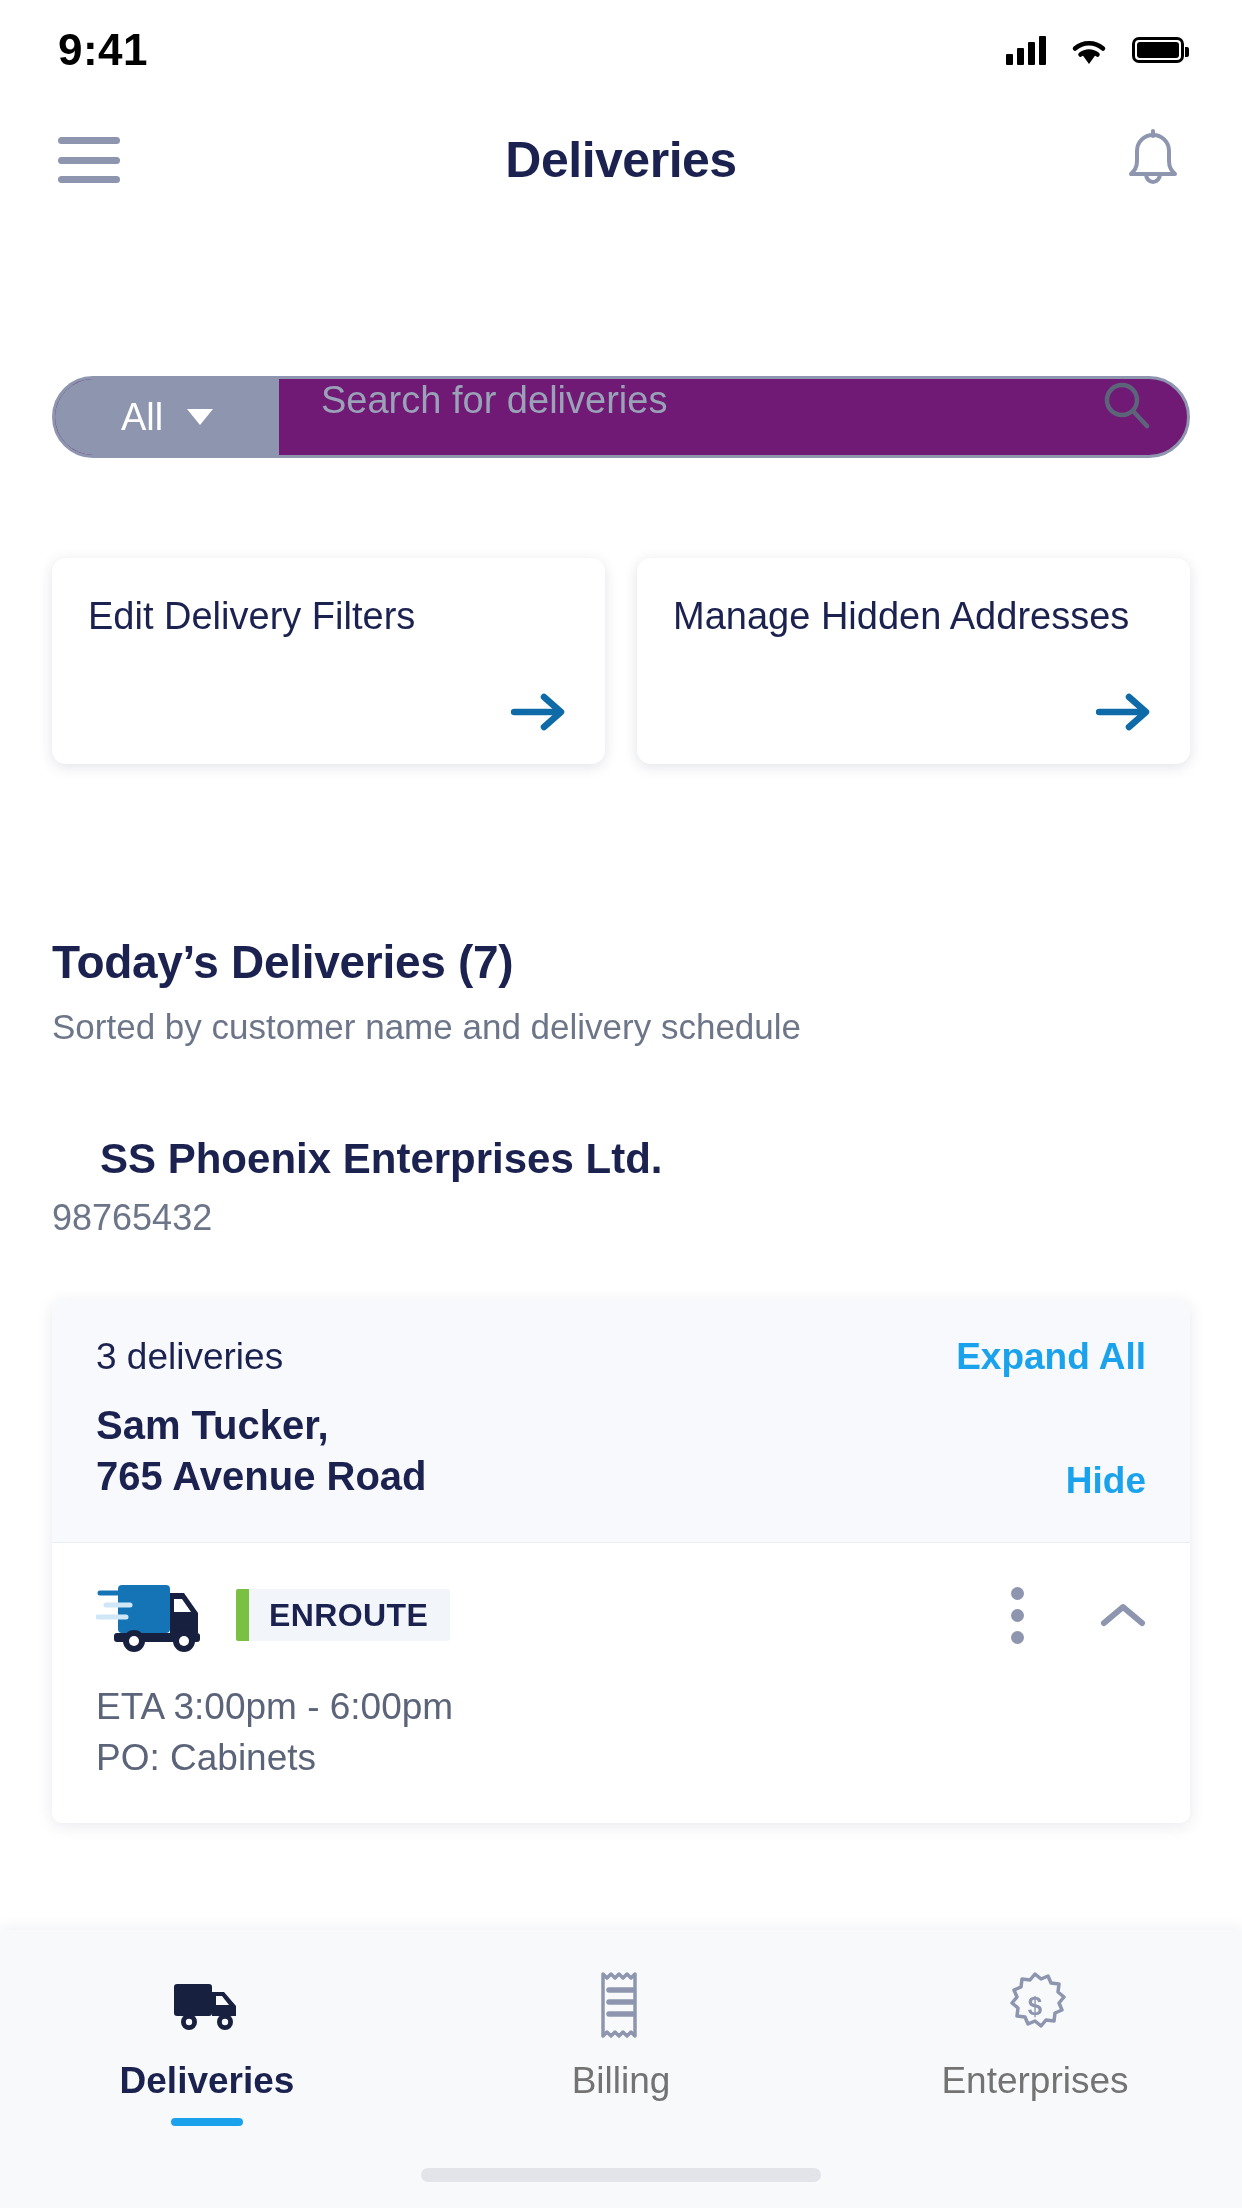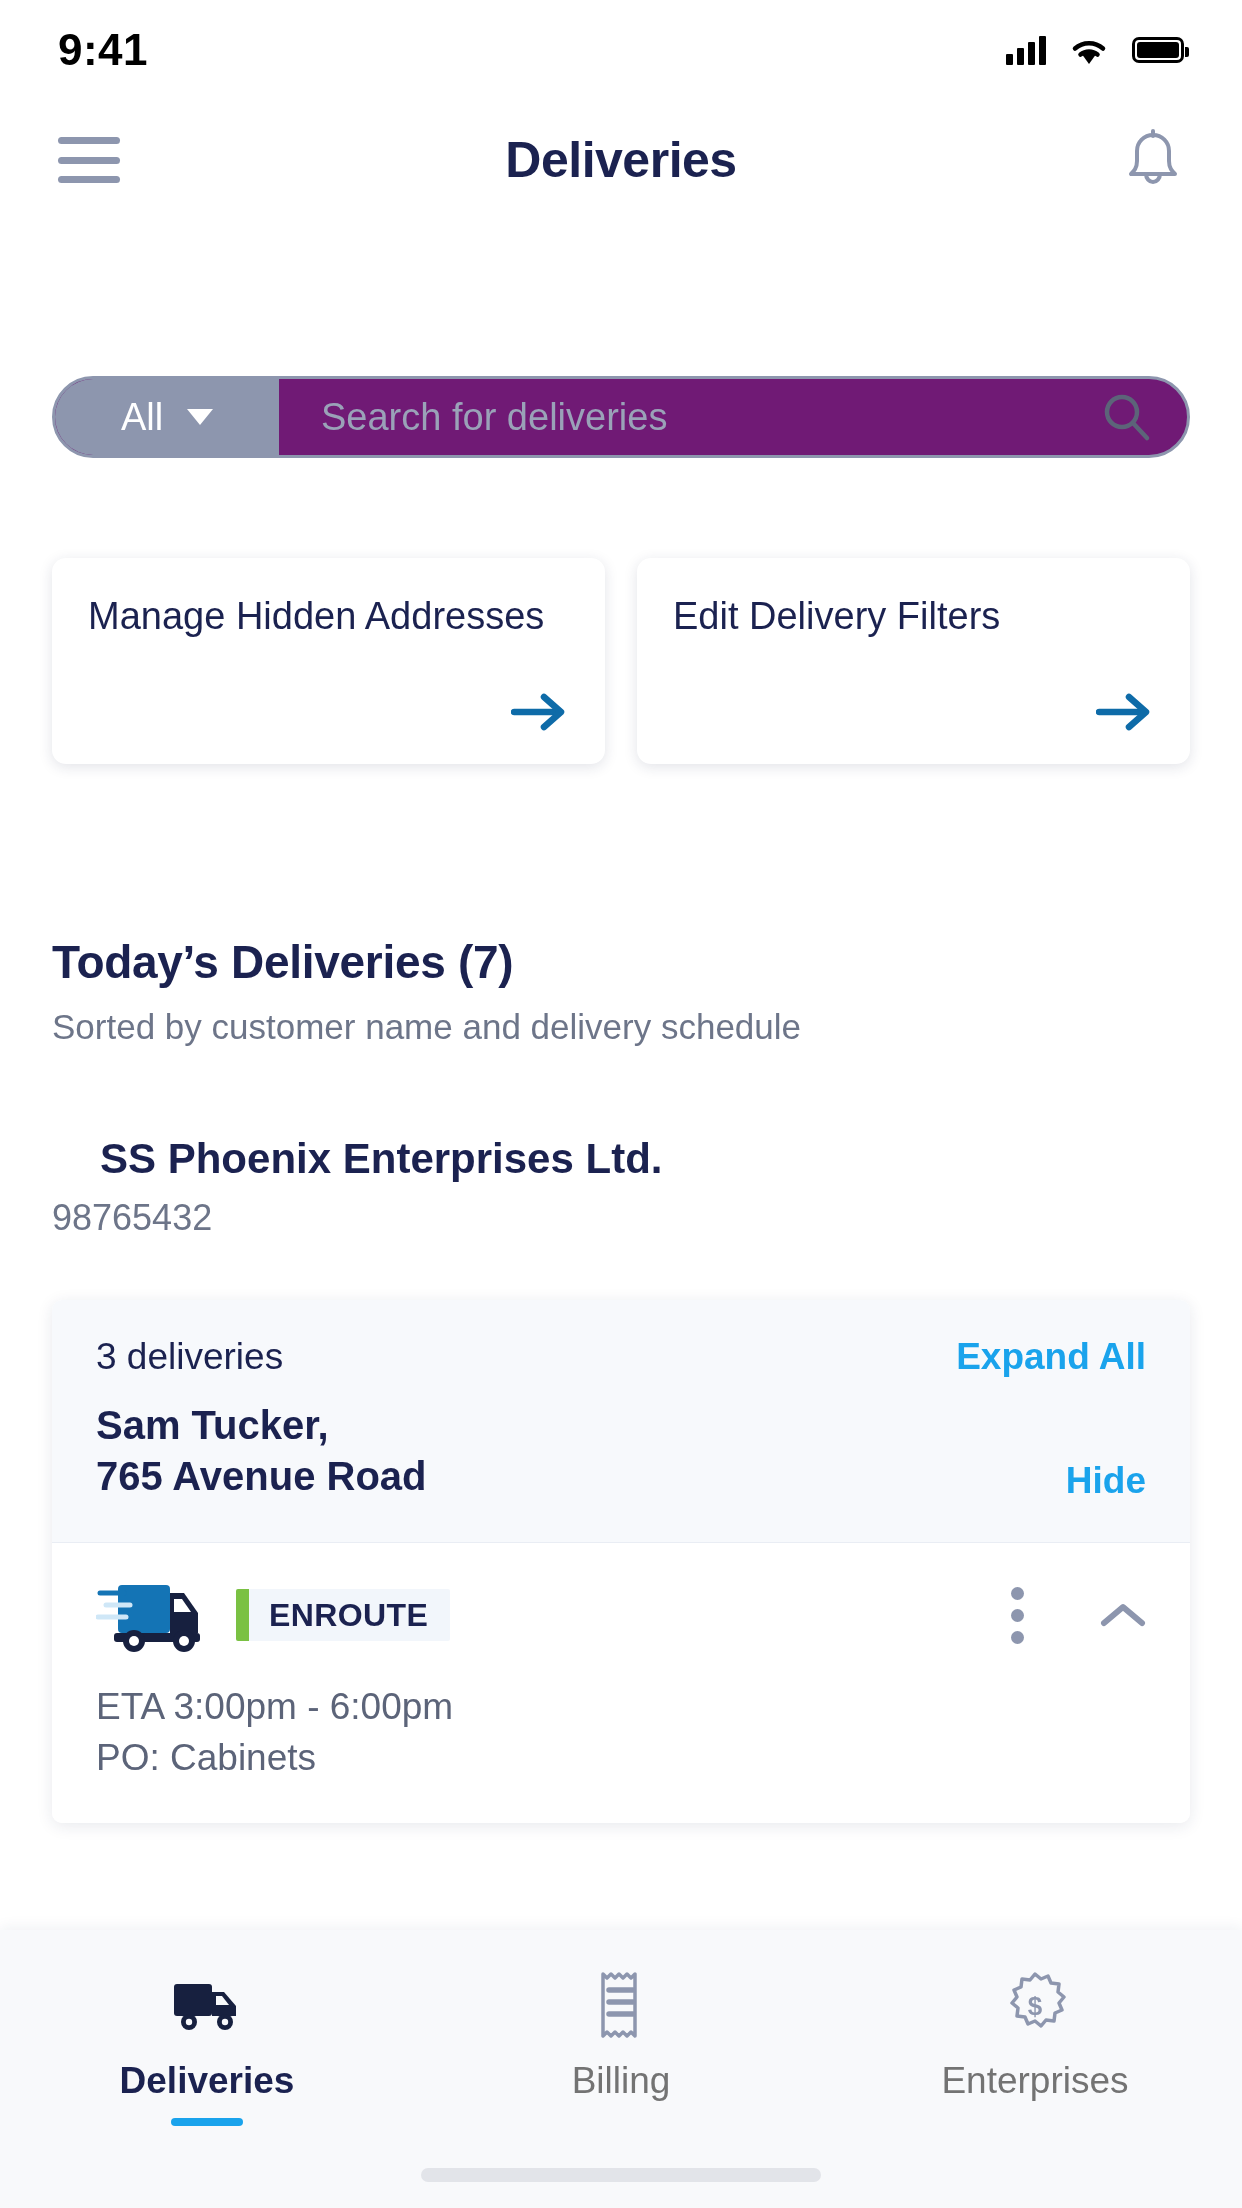--- a/index.html
+++ b/index.html
@@ -43,21 +43,21 @@
   .searchbar {
     display:flex; height:82px; border:3px solid #8d96ae;
     border-radius:45px; overflow:hidden; background:#701a75;
   }
   .search-scope {
     flex:0 0 224px; background:#8d96ae; color:#fff;
     display:flex; align-items:center; justify-content:center; gap:24px;
     font-size:38px; font-weight:400;
   }
   .chev-d { width:0;height:0;border-left:13px solid transparent;border-right:13px solid transparent;border-top:16px solid #fff; }
-  .search-field { flex:1; display:flex; align-items:center; padding:0 34px 0 42px; }
+  .search-field { flex:1; display:flex; padding:0 34px 0 42px; }
   .search-field .ph { flex:1; font-size:38px; color:#9aa2b8; }
   .mag { width:52px; height:52px; flex:0 0 auto; }
 
   
   .cards { position:absolute; top:558px; left:52px; width:1138px; height:206px; display:flex; gap:32px; }
   .card {
     flex:1; background:#fff; border-radius:14px;
     box-shadow:0 3px 14px rgba(30,40,80,0.13);
     padding:34px 36px 26px 36px; position:relative;
   }
@@ -168,28 +168,28 @@
         <svg class="mag" viewBox="0 0 52 52">
           <circle cx="21" cy="21" r="15" fill="none" stroke="#5c6479" stroke-width="4.5"></circle>
           <line x1="32" y1="32" x2="46" y2="47" stroke="#5c6479" stroke-width="4.5" stroke-linecap="round"></line>
         </svg>
       </div>
     </div>
   </div>
 
   <div class="cards">
     <div class="card">
-      <div class="card-title">Manage Hidden Addresses</div>
+      <div class="card-title">Edit Delivery Filters</div>
       <svg class="card-arrow" viewBox="0 0 56 44">
         <line x1="3" y1="22" x2="48" y2="22" stroke="#0e6ba8" stroke-width="6.5" stroke-linecap="round"></line>
         <polyline points="33,7 50,22 33,37" fill="none" stroke="#0e6ba8" stroke-width="6.5" stroke-linecap="round" stroke-linejoin="round"></polyline>
       </svg>
     </div>
     <div class="card">
-      <div class="card-title">Edit Delivery Filters</div>
+      <div class="card-title">Manage Hidden Addresses</div>
       <svg class="card-arrow" viewBox="0 0 56 44">
         <line x1="3" y1="22" x2="48" y2="22" stroke="#0e6ba8" stroke-width="6.5" stroke-linecap="round"></line>
         <polyline points="33,7 50,22 33,37" fill="none" stroke="#0e6ba8" stroke-width="6.5" stroke-linecap="round" stroke-linejoin="round"></polyline>
       </svg>
     </div>
   </div>
 
   <div class="sec">
     <div class="sec-title">Today’s Deliveries (7)</div>
     <div class="sec-sub">Sorted by customer name and delivery schedule</div>

